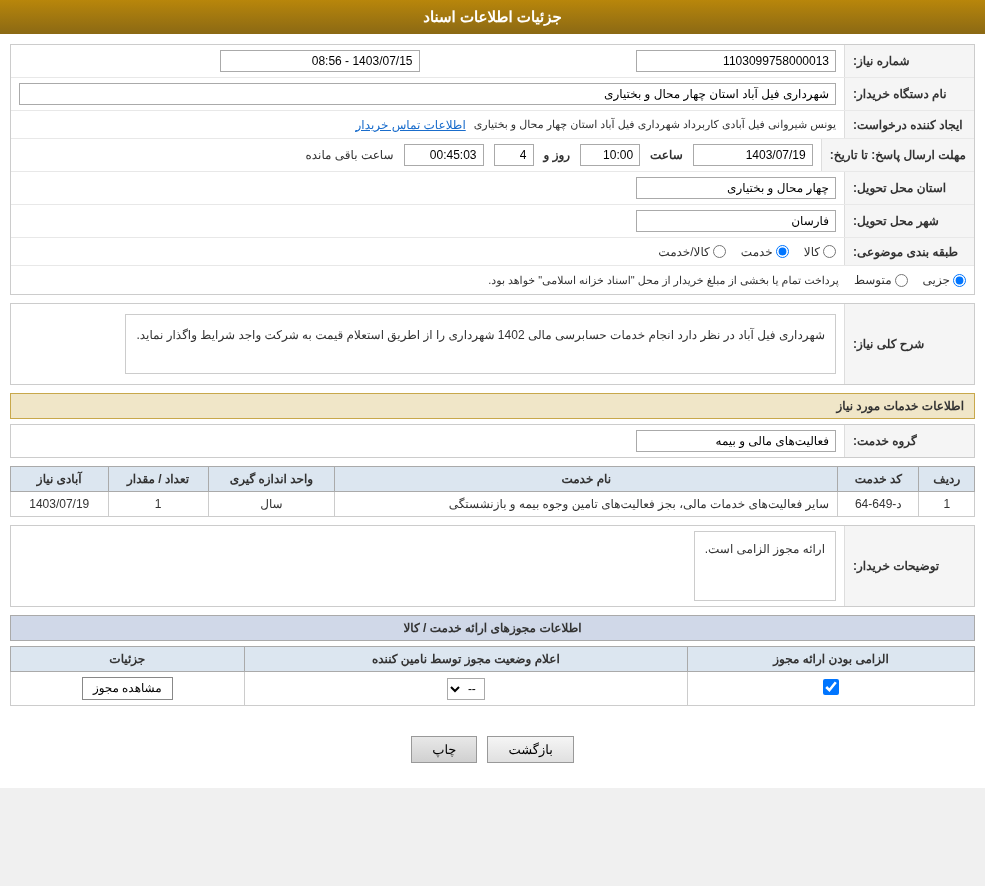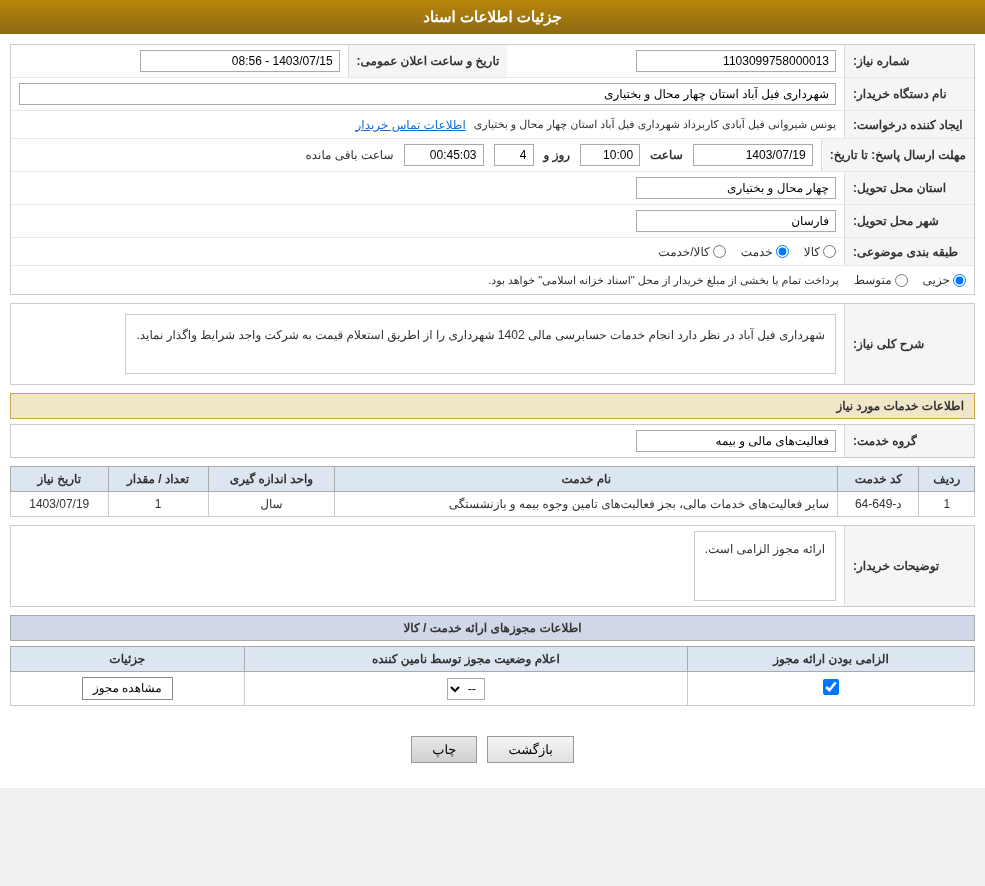--- a/index.html
+++ b/index.html
@@ -196,21 +196,20 @@
 
   <div class="content-area">
 
     <div class="info-section section-wrapper">
 
       <div class="info-row">
         <div class="label-cell">شماره نیاز:</div>
         <div class="value-cell">
           <input class="input-field input-medium" type="text" readonly="" value="1103099758000013" style="">
         </div>
-        <div class="label-cell">تاریخ و ساعت اعلان عمومی:</div>
         <div class="value-cell">
           <input class="input-field input-medium" type="text" readonly="" value="1403/07/15 - 08:56" style="">
         </div>
       </div>
 
       <div class="info-row">
         <div class="label-cell">نام دستگاه خریدار:</div>
         <div class="value-cell" style="flex:1;">
           <input class="input-field" style="width: 100%;" type="text" readonly="" value="شهرداری فیل آباد استان چهار محال و بختیاری">
         </div>
@@ -307,21 +306,21 @@
 
     <div class="table-section">
       <table>
         <thead>
           <tr>
             <th>ردیف</th>
             <th>کد خدمت</th>
             <th>نام خدمت</th>
             <th>واحد اندازه گیری</th>
             <th>تعداد / مقدار</th>
-            <th>تاریخ نیاز</th>
+            <th>آبادی نیاز</th>
           </tr>
         </thead>
         <tbody id="khedmat-tbody">
         <tr>
     <td>1</td>
     <td>د-649-64</td>
     <td style="text-align:right;">سایر فعالیت‌های خدمات مالی، بجز فعالیت‌های تامین وجوه بیمه و بازنشستگی</td>
     <td>سال</td>
     <td>1</td>
     <td>1403/07/19</td>

